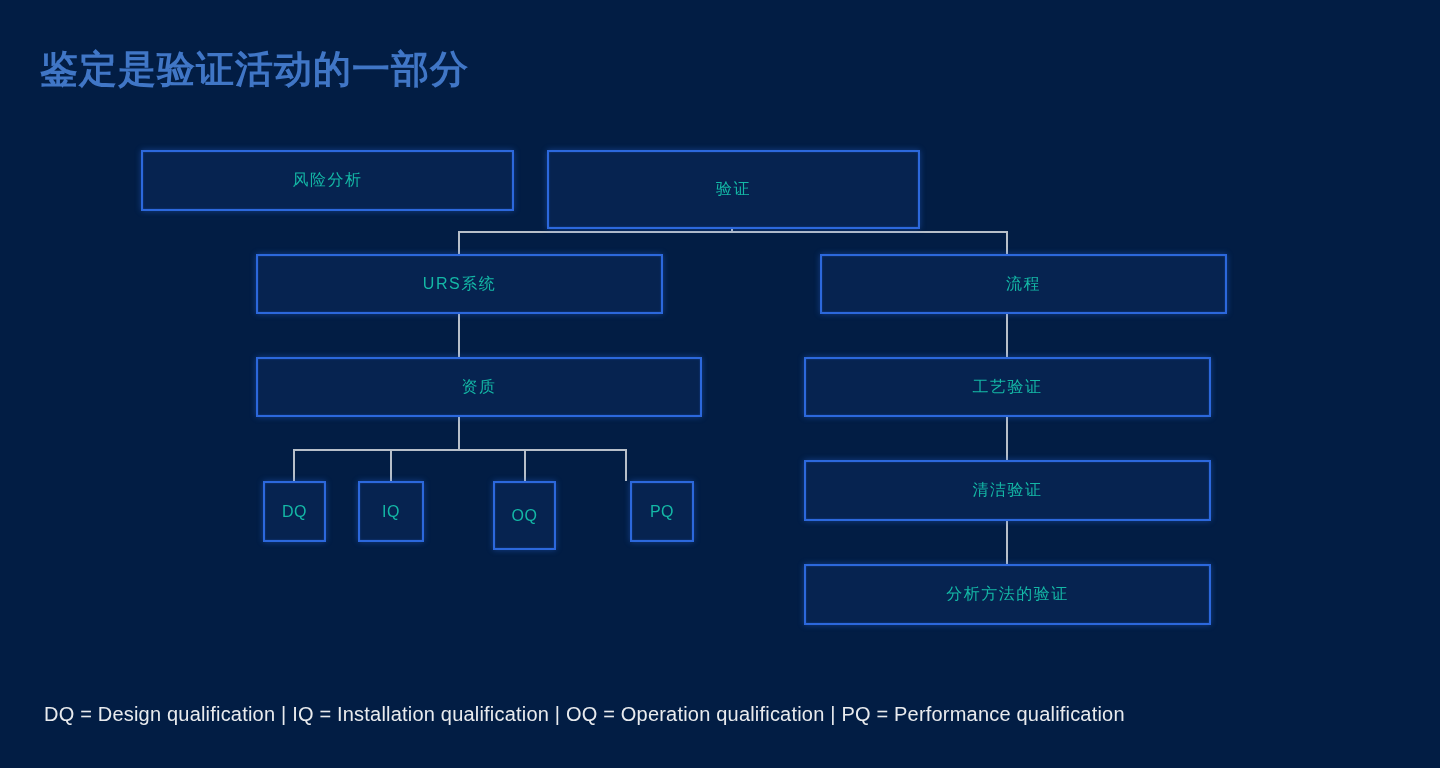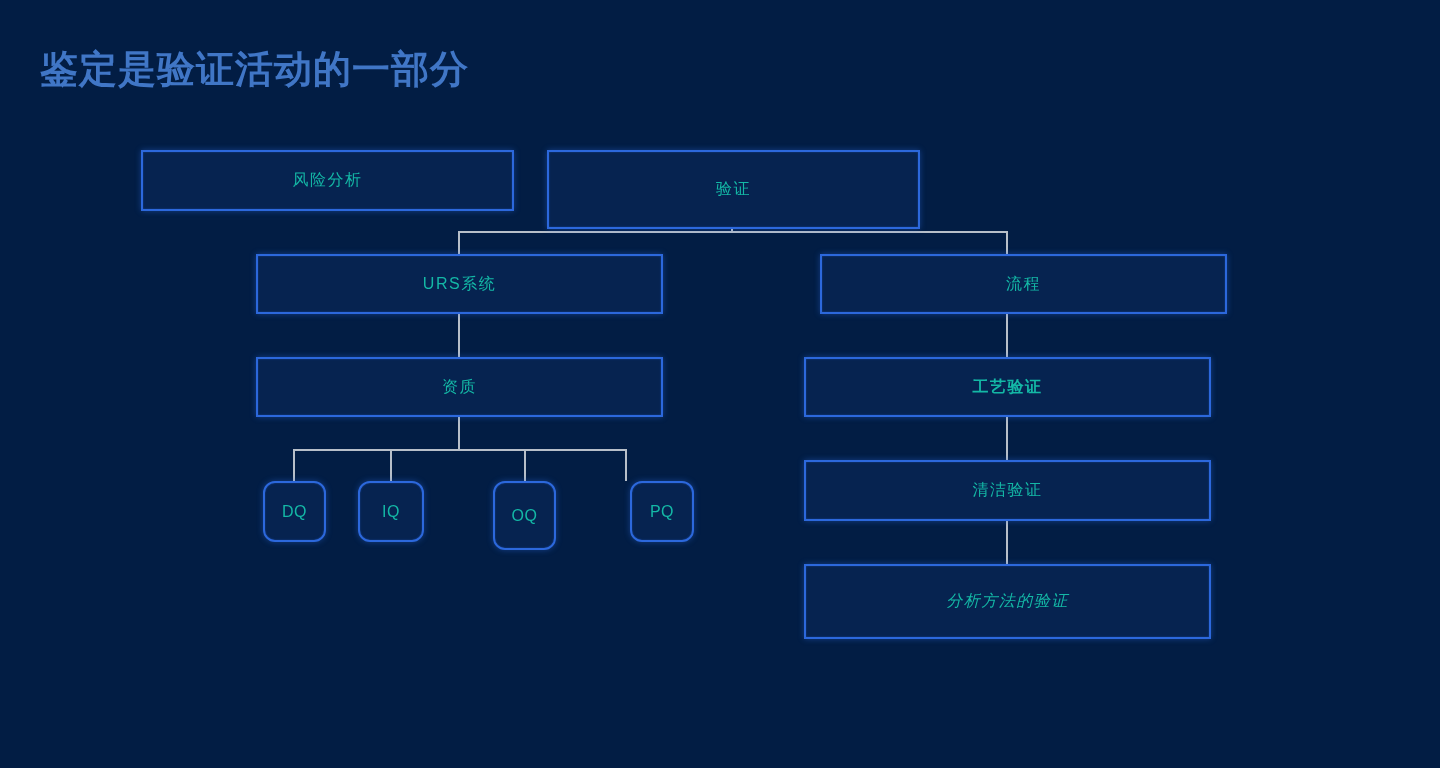--- a/index.html
+++ b/index.html
@@ -12,21 +12,21 @@
     position:absolute; left:40px; top:44px; margin:0;
     font-size:38px; font-weight:bold; color:#4076c6; letter-spacing:1px;
   }
   .node {
     position:absolute; box-sizing:border-box;
     border:2px solid #2c68dc; background:#062350; color:#14b8a6;
     display:flex; align-items:center; justify-content:center;
     font-size:16px; letter-spacing:1.5px;
     box-shadow:0 0 6px rgba(44,104,220,.45), inset 0 0 2px rgba(44,104,220,.5);
   }
-  .node.small { letter-spacing:0.5px;border-radius:12px; }
+  .node.small { letter-spacing:0.5px; }
   .conn { position:absolute; background:#b7bfc9; }
   .conn.v { width:2px; }
   .conn.h { height:2px; }
   .legend {
     position:absolute; left:44px; top:703px; margin:0;
     font-size:20px; color:#e9ebee; letter-spacing:0.2px;
   }
 </style>
 </head>
 <body>
@@ -54,27 +54,28 @@
     <div class="conn v" style="left:1006px; top:313px; height:44px;"></div>
     <div class="conn v" style="left:1006px; top:417px; height:43px;"></div>
     <div class="conn v" style="left:1006px; top:521px; height:43px;"></div>
 
     <div class="node" style="left:141px; top:150px; width:373px; height:61px;">风险分析</div>
     <div class="node" style="left:547px; top:150px; width:373px; height:79px;">验证</div>
 
     <div class="node" style="left:256px; top:254px; width:407px; height:60px;">URS系统</div>
     <div class="node" style="left:804px; top:254px; width:407px; height:60px;margin-left:16px;">流程</div>
 
-    <div class="node" style="left:256px; top:357px; width:407px; height:60px;">资质</div>
-    <div class="node" style="left:804px; top:357px; width:407px; height:60px;font-weight:bold;">工艺验证</div>
+    <div class="node" style="left:256px; top:357px; width:446px; height:60px;">资质</div>
+    <div class="node" style="left:804px; top:357px; width:407px; height:60px;">工艺验证</div>
 
     <div class="node small" style="left:263px; top:481px; width:63px; height:61px;">DQ</div>
     <div class="node small" style="left:358px; top:481px; width:66px; height:61px;">IQ</div>
     <div class="node small" style="left:493px; top:481px; width:63px; height:69px;">OQ</div>
     <div class="node small" style="left:594px; top:481px; width:64px; height:61px;margin-left:36px;">PQ</div>
 
     <div class="node" style="left:804px; top:460px; width:407px; height:61px;">清洁验证</div>
-    <div class="node" style="left:804px; top:564px; width:407px; height:75px;font-style:italic;">分析方法的验证</div>
+    <div class="node" style="left:804px; top:564px; width:407px; height:61px;">分析方法的验证</div>
 
   </div>
 
+  <p class="legend">DQ = Design qualification | IQ = Installation qualification | OQ = Operation qualification | PQ = Performance qualification</p>
 
 </div>
 
 </body></html>

